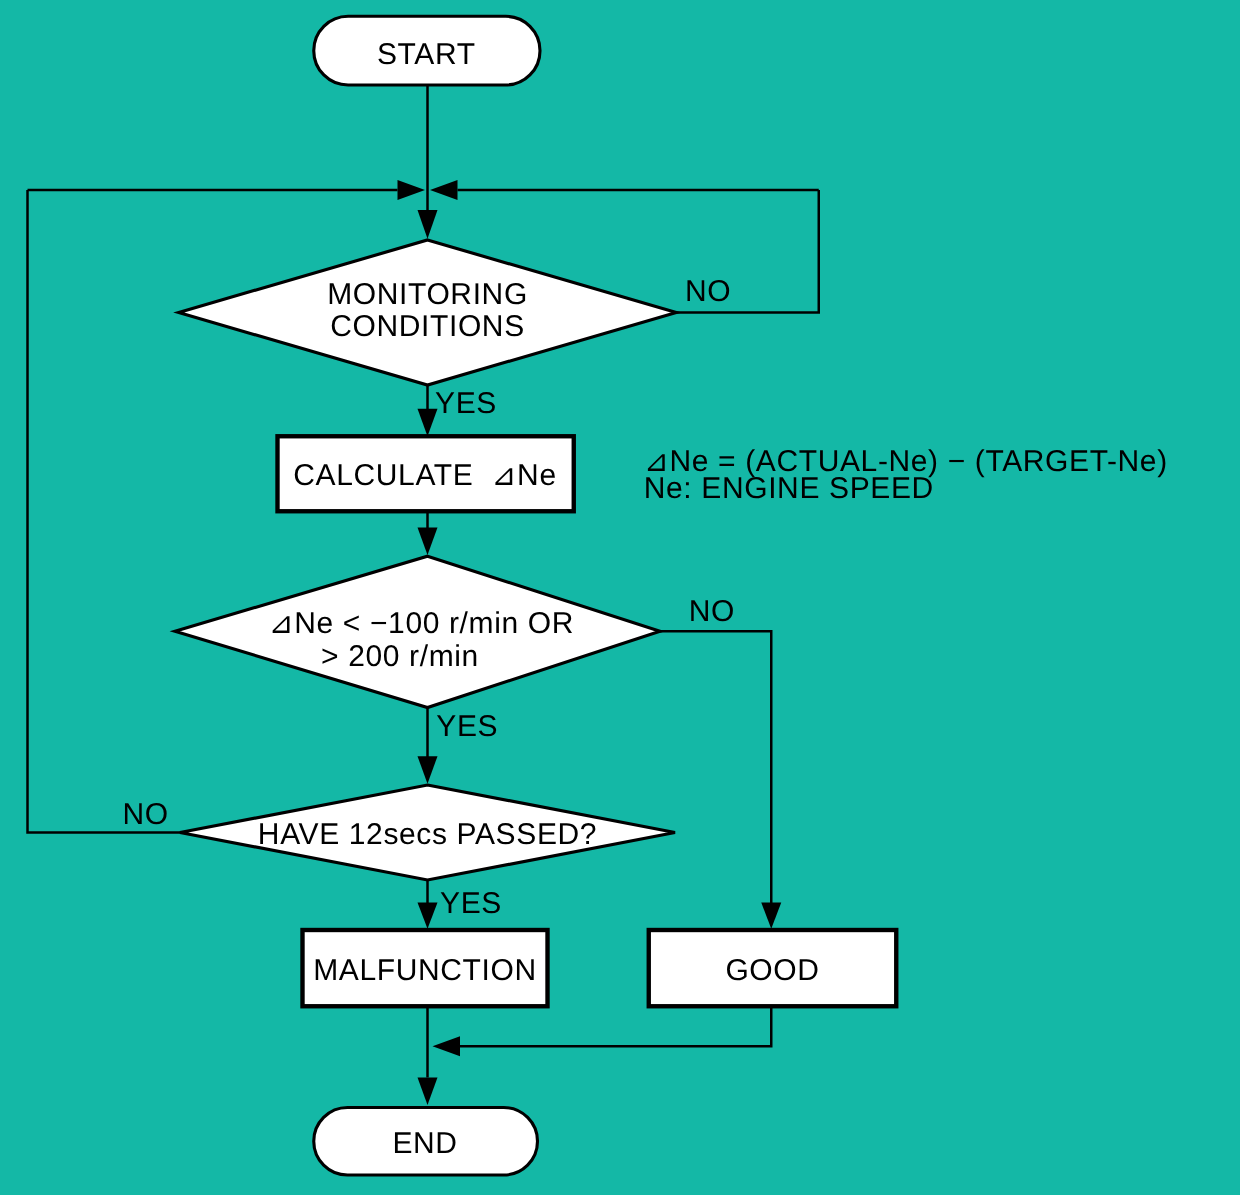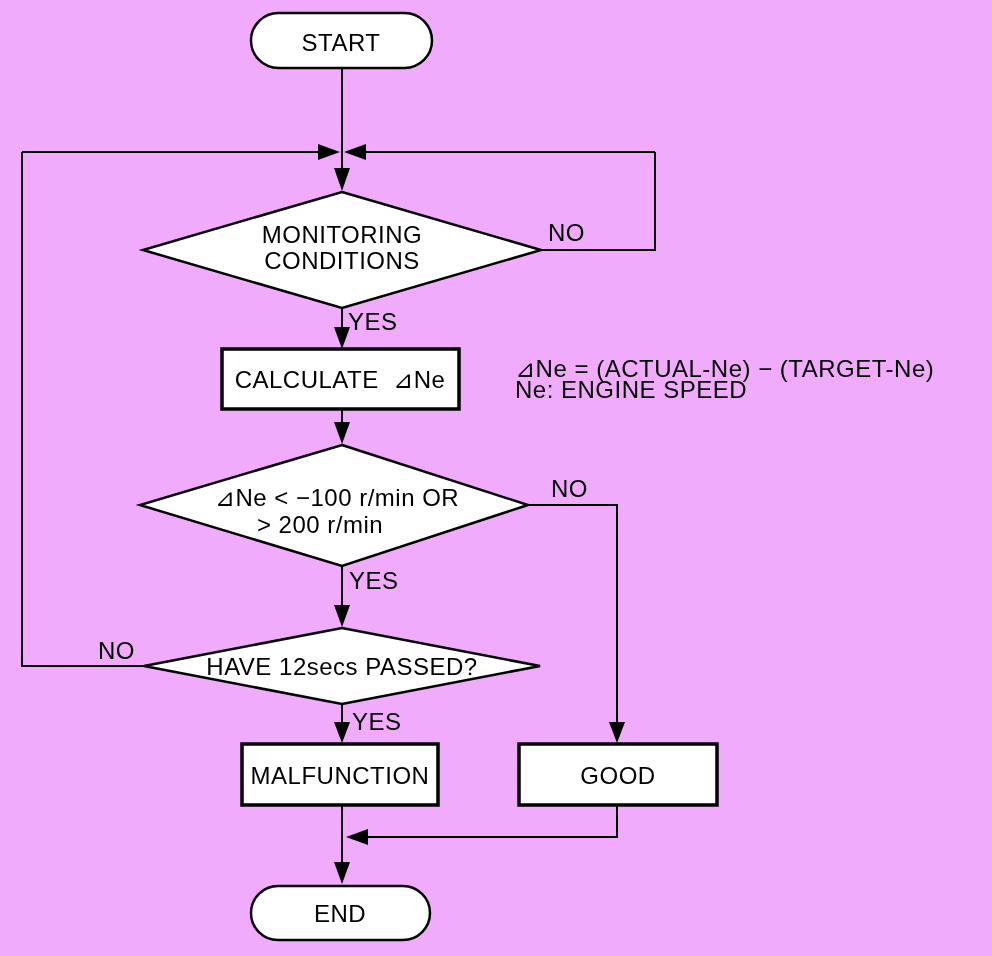--- a/index.html
+++ b/index.html
@@ -4,21 +4,21 @@
 <style>
   html, body {
     margin: 0;
     padding: 0;
     background: #ffffff;
   }
   .stage {
     position: relative;
     width: 992px;
     height: 956px;
-    background: #f0abfc;
+    background: #14b8a6;
   }
   svg { display: block; }
   svg text {
     font-family: "Liberation Sans", "DejaVu Sans", sans-serif;
     font-size: 24px;
     fill: #000000;
     letter-spacing: 0.5px;
   }
   .shape {
     fill: #ffffff;

